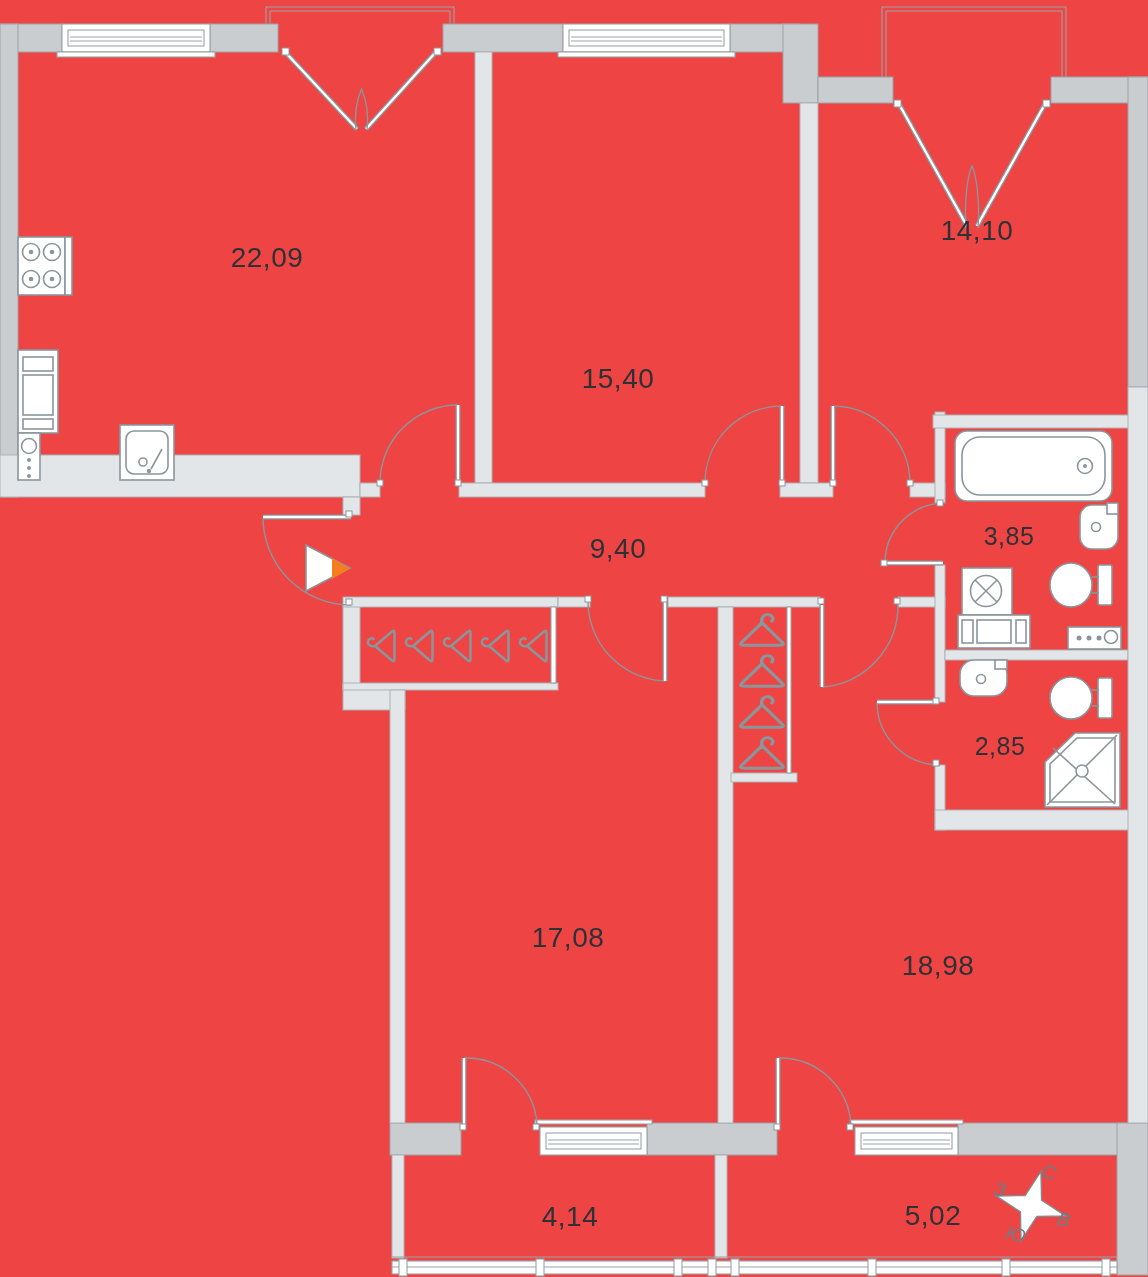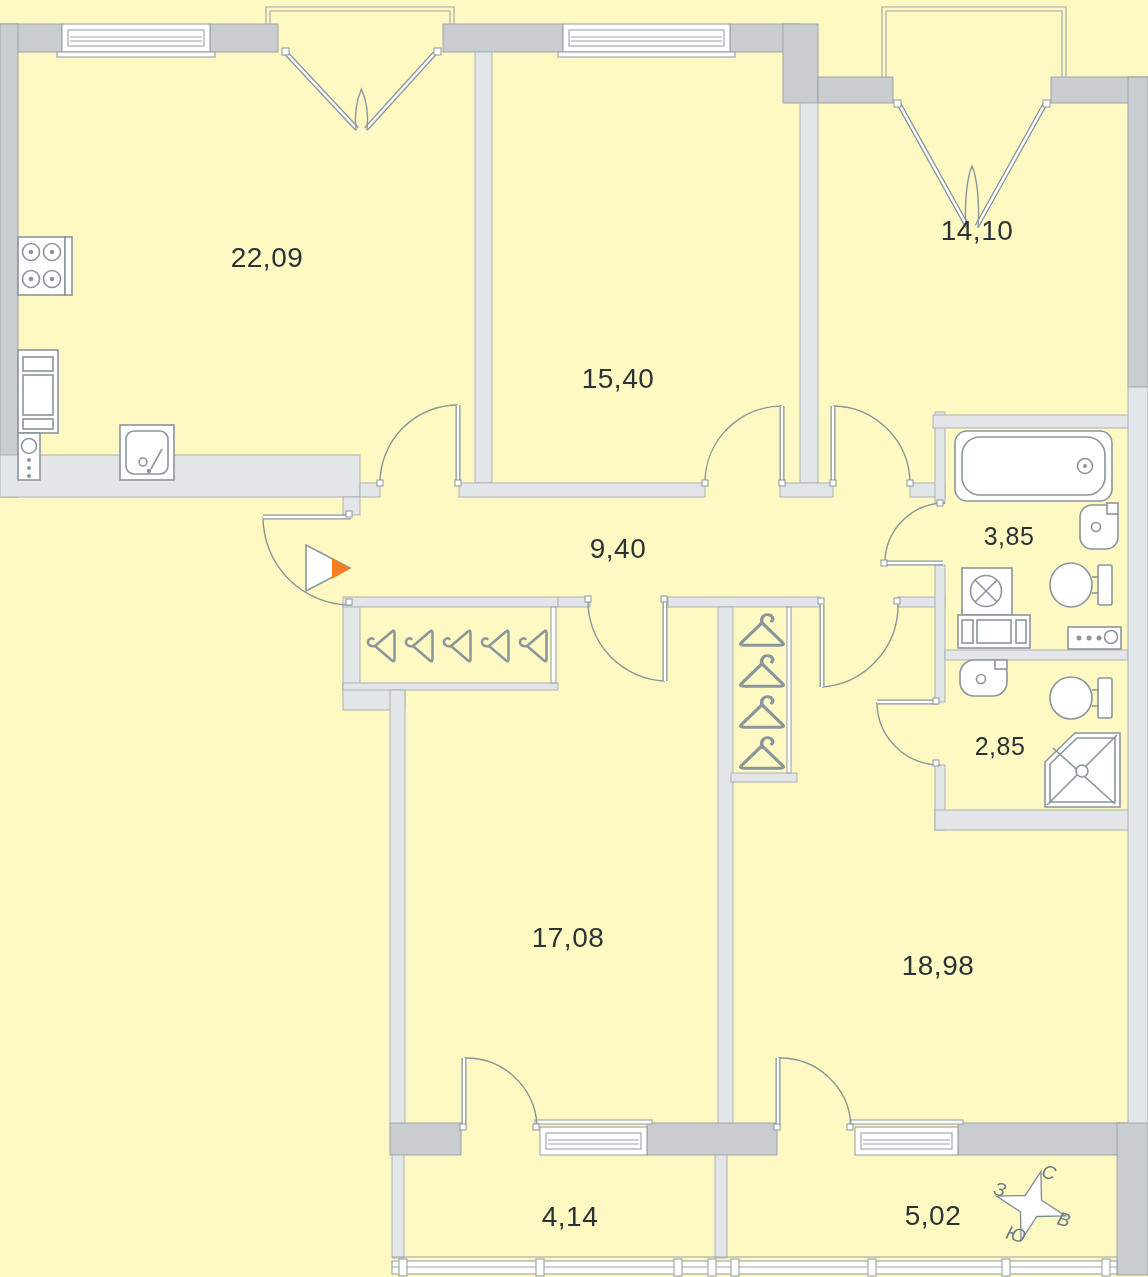--- a/index.html
+++ b/index.html
@@ -1,16 +1,16 @@
 <!DOCTYPE html>
 <html><head>
 <meta charset="utf-8">
 <style>
   html,body{margin:0;padding:0;background:#ffffff;}
-  .stage{position:relative;width:1148px;height:1277px;background:#fef9c3;overflow:hidden;}
+  .stage{position:relative;width:1148px;height:1277px;background:#ef4444;overflow:hidden;}
   svg{display:block;}
   .wd{fill:#c9cdd0;stroke:#9ba3a8;stroke-width:1;}
   .wl{fill:#e3e6e8;stroke:#abb2b6;stroke-width:1;}
   .win{fill:#ffffff;stroke:#9aa3a8;stroke-width:1.1;}
   .thin{fill:none;stroke:#9aa3a8;stroke-width:1.1;}
   .fx{fill:#ffffff;stroke:#8a969b;stroke-width:1.6;}
   .fxl{fill:none;stroke:#8a969b;stroke-width:1.6;}
   .dot{fill:#8a969b;stroke:none;}
   .arc{fill:none;stroke:#8a969b;stroke-width:1.4;}
   .leaf-o{stroke:#8a969b;stroke-width:5;fill:none;}

